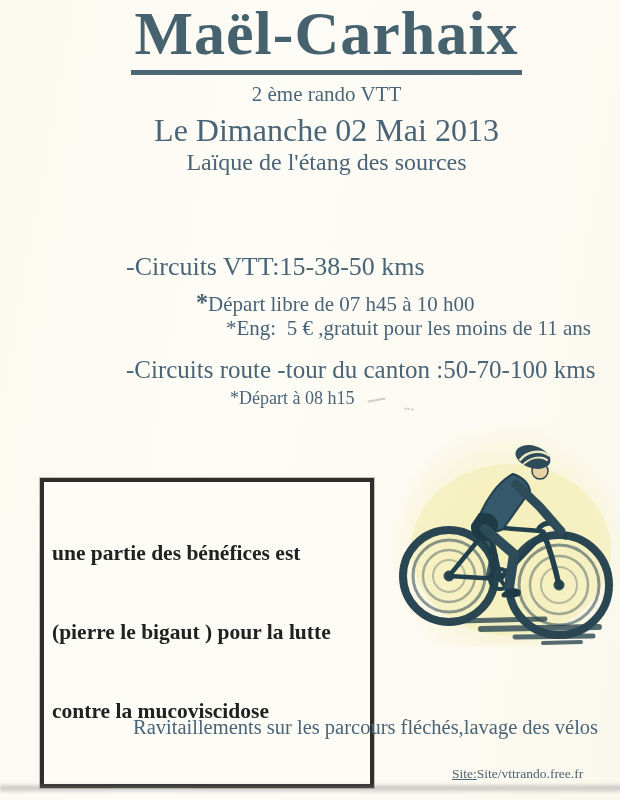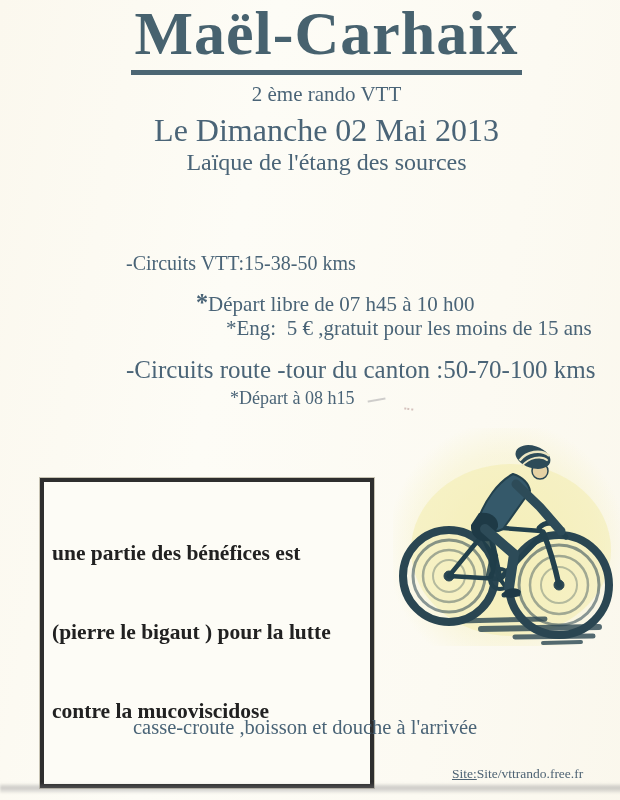--- a/index.html
+++ b/index.html
@@ -20,21 +20,21 @@
     display:inline-block;
     font-size:62px; font-weight:bold; letter-spacing:1px;
     color:#47626f; line-height:1.0;
     border-bottom:5px solid #4c6673;
     padding:0 4px 6px 4px; margin:0;
   }
   .sub1{top:82px;  left:0; width:100%; text-align:center; font-size:21px;}
   .sub2{top:112px; left:0; width:100%; text-align:center; font-size:32px;}
   .sub3{top:149px; left:0; width:100%; text-align:center; font-size:24px;}
   
-  .sec-heading{font-size:20px; color:#4a6477;}
+  .sec-heading{font-size:26px; color:#4a6477;}
   .vtt-heading{left:126px; top:252px;}
   .vtt-line1{left:196px; top:289px; font-size:21px;}
   .vtt-line2{left:226px; top:316px; font-size:21px;}
   .route-heading{left:126px; top:356px; font-size:25px;}
   .route-line1{left:230px; top:388px; font-size:18px;}
   .route-line2{left:230px; top:412px; font-size:21px;}
   .star{font-size:1.15em; font-weight:bold;}
   
   .charity-box{
     position:absolute; left:40px; top:478px; width:312px;
@@ -74,21 +74,21 @@
 
   <div class="title-wrap">
     <h1 class="title">Maël-Carhaix</h1>
   </div>
   <div class="t sub1">2 ème rando VTT</div>
   <div class="t sub2">Le Dimanche 02 Mai 2013</div>
   <div class="t sub3">Laïque de l'étang des sources</div>
 
   <div class="t sec-heading vtt-heading">-Circuits VTT:15-38-50 kms</div>
   <div class="t vtt-line1"><span class="star">*</span><span>Départ libre de 07 h45 à 10 h00</span></div>
-  <div class="t vtt-line2">*Eng:  5 € ,gratuit pour les moins de 15 ans</div>
+  <div class="t vtt-line2">*Eng:  5 € ,gratuit pour les moins de 11 ans</div>
 
   <div class="t route-heading">-Circuits route -tour du canton :50-70-100 kms</div>
   <div class="t route-line1">*Départ à 08 h15</div>
 
   <div class="smudge-a"></div>
   <div class="smudge-b"></div>
 
   <div class="charity-box">
     <div>une partie des bénéfices est</div>
     <div>(pierre le bigaut ) pour la lutte</div>
@@ -157,19 +157,20 @@
 
         <circle cx="147" cy="43" r="8" fill="#e6d2a4" stroke="#2a4652" stroke-width="1.5"></circle>
         <ellipse cx="140" cy="29" rx="18" ry="11" fill="#2d4b58" transform="rotate(18 140 29)"></ellipse>
         <path d="M127,34 C133,24 147,20 156,26" fill="none" stroke="#ece6c2" stroke-width="2.5" transform="rotate(6 140 29)"></path>
         <path d="M130,39 C136,30 148,26 155,31" fill="none" stroke="#ece6c2" stroke-width="1.8" transform="rotate(6 140 29)"></path>
       </g>
     </svg>
   </figure>
 
   <div class="t info">
+    <div>Ravitaillements sur les parcours fléchés,lavage des vélos</div>
     <div>casse-croute ,boisson et douche à l'arrivée</div>
   </div>
 
   <div class="t footer-right"><span class="u">Site:</span><span>Site/vttrando.free.fr</span></div>
 
   <div class="scan-band"></div>
 </div>
 
 </body></html>

